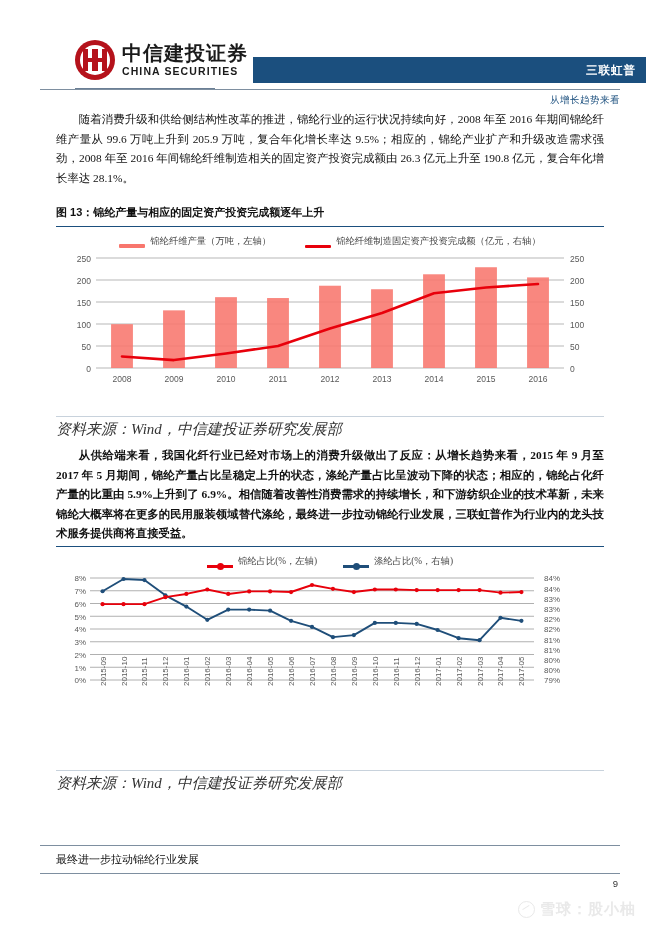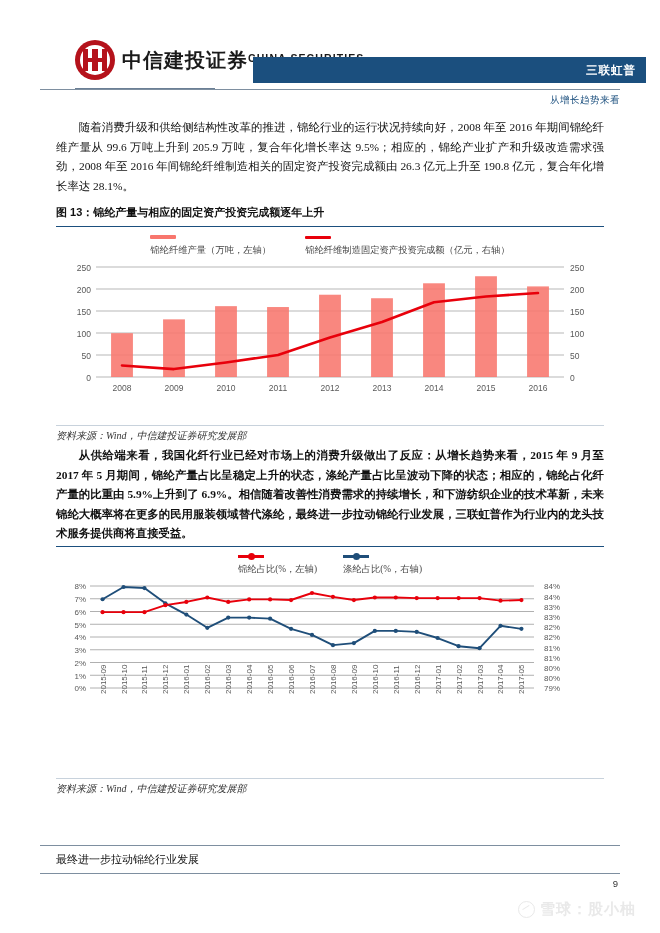--- a/index.html
+++ b/index.html
@@ -23,51 +23,51 @@
   }
   .logo-mark::before{
     content:"";position:absolute;left:8px;top:9px;width:24px;height:22px;
     background:
       linear-gradient(#b5121b,#b5121b) 0 0/5px 22px no-repeat,
       linear-gradient(#b5121b,#b5121b) 19px 0/5px 22px no-repeat,
       linear-gradient(#b5121b,#b5121b) 9px 0/6px 22px no-repeat,
       linear-gradient(#b5121b,#b5121b) 0 9px/24px 4px no-repeat;
     z-index:2;
   }
-  .logo-text{display:flex;flex-direction:row;line-height:1;}
+  .logo-text{display:flex;flex-direction:column;line-height:1;}
   .logo-cn{font-family:"Liberation Serif",serif;font-weight:bold;font-size:20px;letter-spacing:1px;color:#1a1a1a;}
   .logo-en{font-family:"Liberation Sans",sans-serif;font-weight:bold;font-size:10.5px;letter-spacing:1.1px;color:#1a1a1a;margin-top:3px;}
   .logo-underline{position:absolute;left:75px;top:88px;width:140px;border-bottom:1px solid #6b7f95;}
   .head-blue-bar{
     position:absolute;left:253px;top:57px;width:367px;height:26px;
     background:#1b4f7e;display:flex;align-items:center;justify-content:flex-end;padding-left:26px;
   }
   .head-blue-bar span{color:#ffffff;font-size:11.5px;font-weight:bold;letter-spacing:1px;padding-right:10px;font-family:"Liberation Serif",serif;}
   .head-rule{position:absolute;left:40px;top:89px;width:580px;border-bottom:1px solid #7e8fa0;}
   .head-sub{position:absolute;right:40px;top:94px;font-size:9.5px;color:#1b4f7e;letter-spacing:.5px;}
 
   
   .para{
     position:absolute;left:56px;width:548px;
     font-size:11.4px;line-height:19.5px;text-align:justify;
     text-indent:2em;color:#111;
   }
-  .para1{top:118px;}
+  .para1{top:110px;}
   .para2{top:446px;font-weight:bold;}
 
   
   .fig{position:absolute;left:56px;width:548px;}
   .fig-title{font-family:"Liberation Sans",sans-serif;font-weight:bold;font-size:11px;color:#111;margin-bottom:6px;}
   .fig-rule{border-top:1.6px solid #1b4f7e;width:548px;}
   .fig-body{position:relative;width:548px;background:#fff;}
-  .fig-src{font-size:10px;font-style:italic;color:#333;padding-top:3px;border-top:1px solid #c8d2dc;margin-top:2px;}
+  .fig-src{font-size:15px;font-style:italic;color:#333;padding-top:3px;border-top:1px solid #c8d2dc;margin-top:2px;}
 
   
   .legend{display:flex;justify-content:center;align-items:center;gap:34px;padding:8px 0 2px 0;}
-  .legend-item{display:flex;align-items:flex-start;gap:5px;font-size:9.3px;color:#444;flex-direction:column;}
+  .legend-item{display:flex;align-items:flex-end;gap:5px;font-size:9.3px;color:#444;}
   .swatch{display:inline-block;width:26px;height:4px;border-radius:1px;}
   .swatch-dot{position:relative;display:inline-block;width:26px;height:3px;}
   .swatch-dot i{position:absolute;left:0;top:0;width:26px;height:3px;display:block;}
   .swatch-dot b{position:absolute;left:10px;top:-2px;width:7px;height:7px;border-radius:50%;display:block;}
 
   svg text{font-family:"Liberation Sans",sans-serif;}
 
   
   .foot-rule-top{position:absolute;left:40px;top:845px;width:580px;border-bottom:1px solid #7e8fa0;}
   .foot-text{position:absolute;left:56px;top:852px;font-size:11px;color:#111;}

